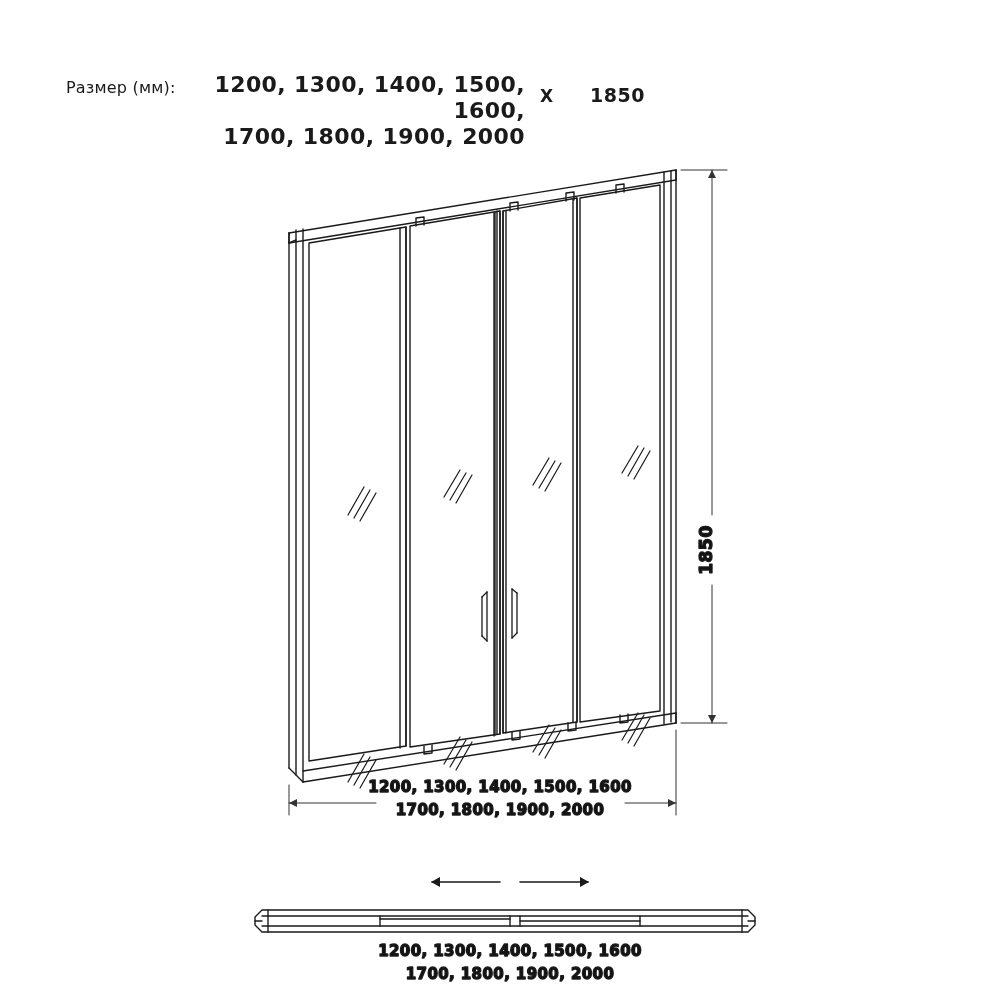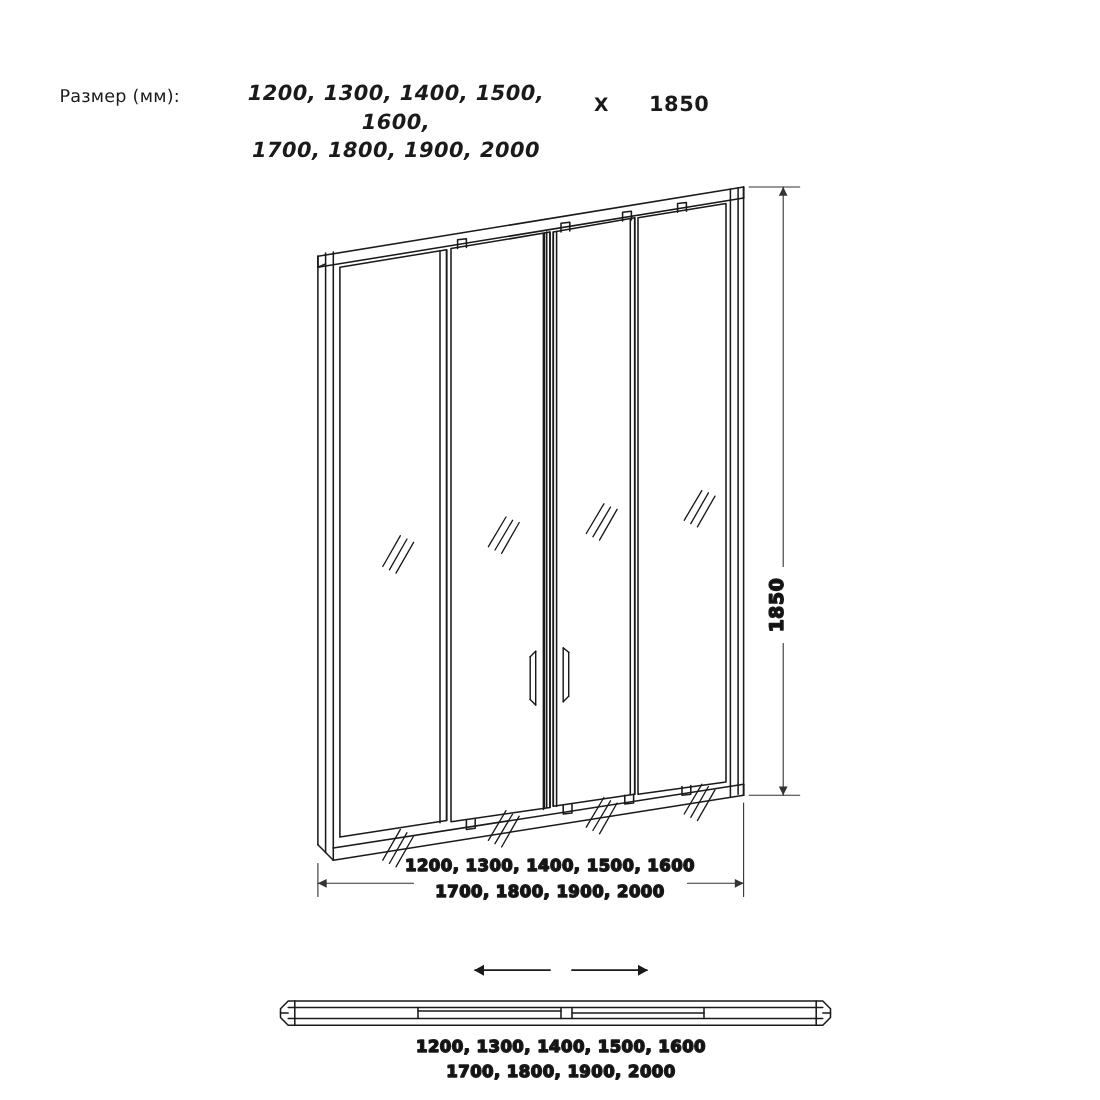--- a/index.html
+++ b/index.html
@@ -23,37 +23,36 @@
   
   .spec {
     position: absolute;
     left: 50px;
     top: 72px;
     width: 900px;
     height: 60px;
   }
   .spec-label {
     position: absolute;
-    left: 4px;
+    left: 16px;
     top: 6px;
     font-size: 16px;
     letter-spacing: 0.2px;
     white-space: nowrap;
   }
   .spec-values {
     position: absolute;
     left: 145px;
     top: 0;
     width: 330px;
-    text-align: center;
-    font-size: 19px;
+    text-align: right;
+    font-size: 22px;
     line-height: 26px;
     font-weight: 600;
     letter-spacing: 0.4px;
-    font-style: italic;
   }
   .spec-x {
     position: absolute;
     left: 530; 
     top: 14px;
     font-size: 17px;
     font-weight: 600;
   }
   .spec-x { left: 490px; }
   .spec-height {

